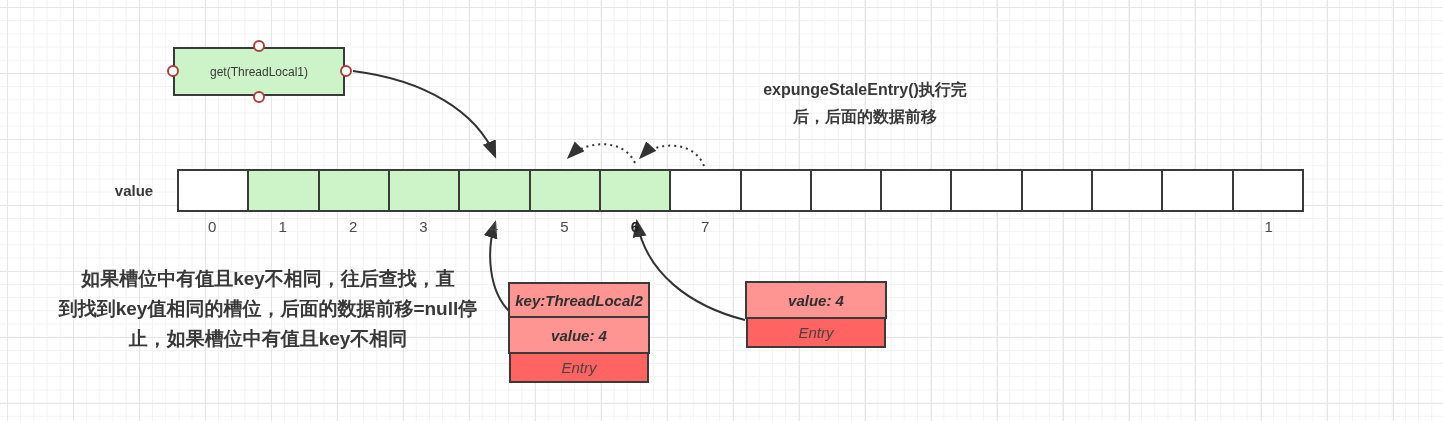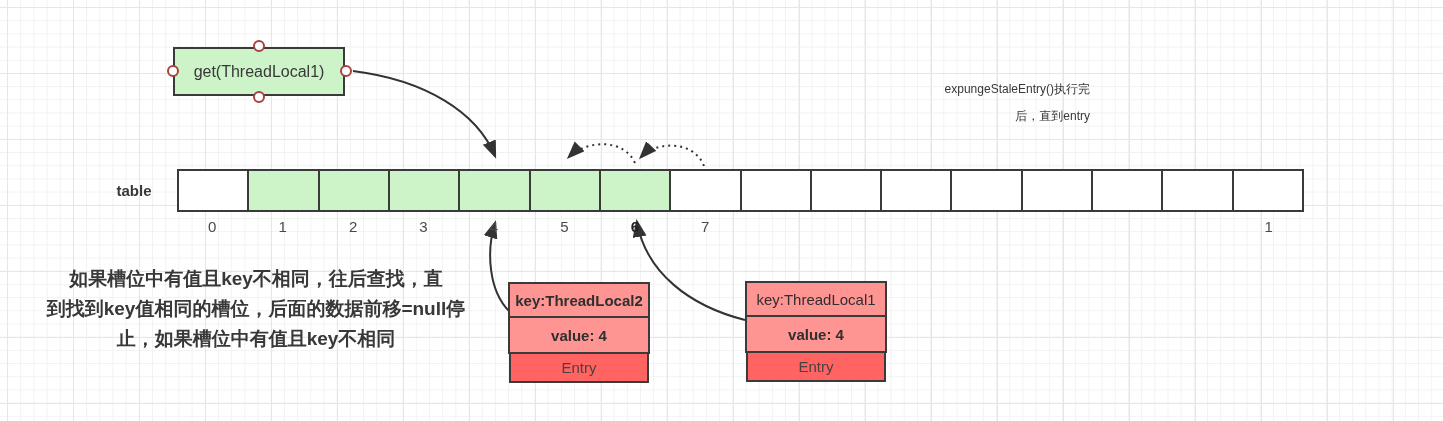--- a/index.html
+++ b/index.html
@@ -16,34 +16,34 @@
     background-position:7px 7px;
   }
   .abs{position:absolute;}
   svg.overlay{position:absolute;left:0;top:0;width:1443px;height:421px;pointer-events:none;}
 
   
   .get-box{
     left:173px;top:47px;width:172px;height:49px;box-sizing:border-box;
     background:var(--green);border:2px solid var(--border);
     display:flex;align-items:center;justify-content:center;
-    font-size:16px;color:var(--text);
+    font-size:12px;color:var(--text);
   }
   .handle{
     width:12px;height:12px;border-radius:50%;box-sizing:border-box;
     background:#ffffff;border:2px solid var(--handle);z-index:5;
   }
 
   
   .title{
-    left:640px;top:76px;width:450px;text-align:right;
-    font-weight:normal;font-size:12px;line-height:27px;color:var(--text);
+    left:640px;top:76px;width:450px;text-align:center;
+    font-weight:bold;font-size:16px;line-height:27px;color:var(--text);
   }
   .note{
-    left:38px;top:264px;width:436px;text-align:center;
+    left:50px;top:264px;width:436px;text-align:center;
     font-weight:bold;font-size:19px;line-height:30px;color:var(--text);
   }
 
   
   .table-label{left:103px;top:182px;width:62px;text-align:center;
     font-weight:bold;font-size:15px;color:var(--text);}
   .table-row{
     left:177px;top:169px;width:1127px;height:43px;box-sizing:border-box;
     display:flex;border:2px solid var(--border);background:#fff;
   }
@@ -52,21 +52,21 @@
   .cell.green{background:var(--green);}
   .index-row{left:177px;top:218px;width:1127px;display:flex;}
   .idx{flex:1 1 0;text-align:center;font-size:15px;color:#4a4a4a;}
   .idx.bold{font-weight:bold;color:#222;}
 
   
   .entry-box{width:142px;}
   .entry-box .row{
     box-sizing:border-box;border:2px solid var(--border);
     background:var(--salmon);display:flex;align-items:center;justify-content:center;
-    font-size:15px;color:#2f2f2f;
+    font-size:15px;color:#2f2f2f;font-style:italic;
   }
   .entry-box .key{height:36px;margin-bottom:-2px;}
   .entry-box .key.bold, .entry-box .val{font-weight:bold;}
   .entry-box .val{height:38px;}
   .entry-box .tag{
     height:31px;width:140px;margin:-2px auto 0 auto;
     background:var(--red);font-weight:normal;color:#4d4040;
   }
   .entry1{left:508px;top:282px;}
   .entry2{left:745px;top:281px;}
@@ -92,24 +92,24 @@
   <div class="abs get-box">
     <span>get(ThreadLocal1)</span>
   </div>
   <div class="abs handle" style="left:253px;top:40px;"></div>
   <div class="abs handle" style="left:253px;top:91px;"></div>
   <div class="abs handle" style="left:167px;top:65px;"></div>
   <div class="abs handle" style="left:340px;top:65px;"></div>
 
   <div class="abs title">
     <div>expungeStaleEntry()执行完</div>
-    <div>后，直到entry</div>
+    <div>后，后面的数据前移</div>
   </div>
 
-  <div class="abs table-label">table</div>
+  <div class="abs table-label">value</div>
   <div class="abs table-row">
       <div class="cell"></div>
       <div class="cell green"></div>
       <div class="cell green"></div>
       <div class="cell green"></div>
       <div class="cell green"></div>
       <div class="cell green"></div>
       <div class="cell green"></div>
       <div class="cell"></div>
       <div class="cell"></div>
@@ -146,18 +146,17 @@
     <div>止，如果槽位中有值且key不相同</div>
   </div>
 
   <div class="abs entry-box entry1">
     <div class="row key bold">key:ThreadLocal2</div>
     <div class="row val">value: 4</div>
     <div class="row tag">Entry</div>
   </div>
 
   <div class="abs entry-box entry2">
-    <div class="row key">key:ThreadLocal1</div>
     <div class="row val">value: 4</div>
     <div class="row tag">Entry</div>
   </div>
 
 </div>
 
 </body></html>

